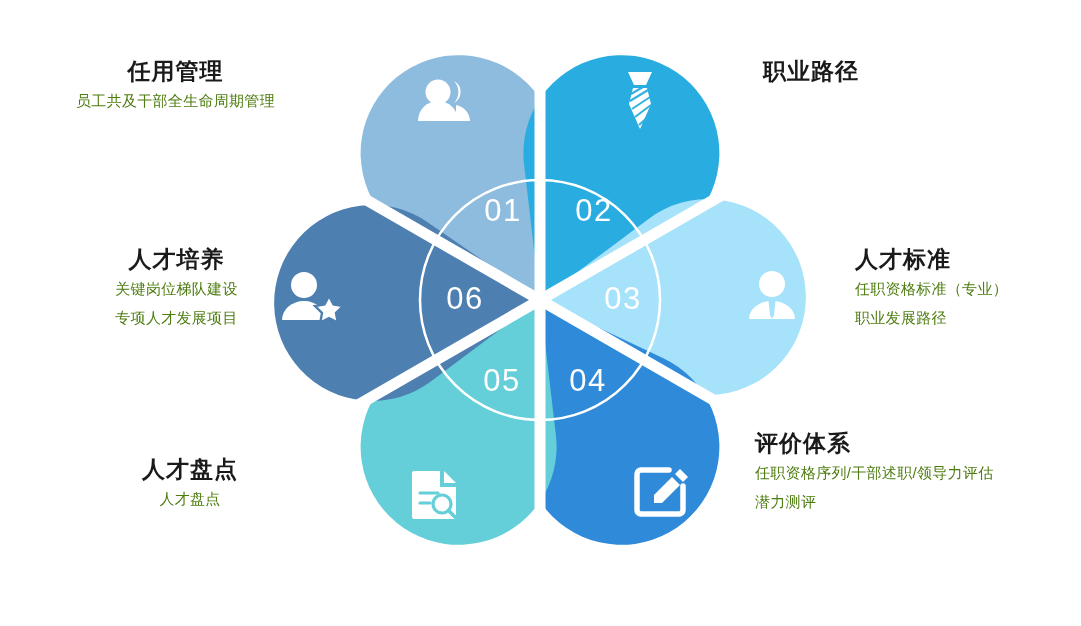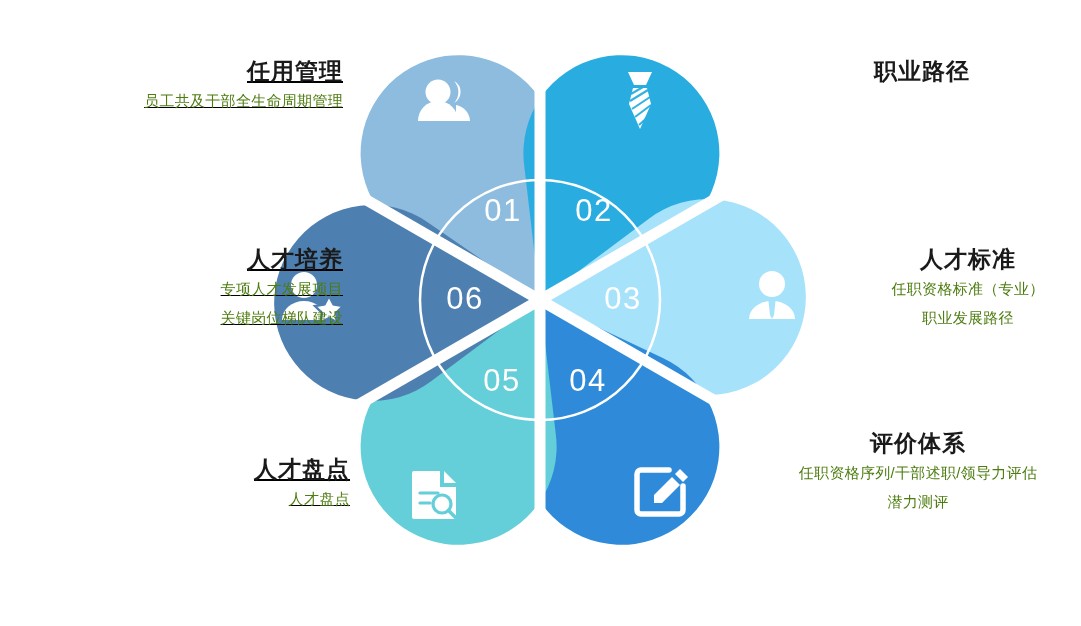--- a/index.html
+++ b/index.html
@@ -17,22 +17,22 @@
   
   .label { position:absolute; }
   .label .title {
     font-size:23px; font-weight:bold; color:#1a1a1a;
     letter-spacing:1px; line-height:1.25; white-space:nowrap;
   }
   .label .desc {
     font-size:15px; color:#4d7c0f; line-height:1.95;
     white-space:nowrap; letter-spacing:0.3px;
   }
-  .label.right { text-align:center; }
-  .label.left  { text-align:right;text-decoration:underline; }
+  .label.right { text-align:left; }
+  .label.left  { text-align:center; }
 
   
   #lbl-01 { left:  8px; top: 57px; width:335px; }
   #lbl-02 { left:763px; top: 57px; width:318px; }
   #lbl-03 { left:855px; top:245px; width:226px; }
   #lbl-04 { left:755px; top:429px; width:326px; }
   #lbl-05 { left: 30px; top:455px; width:320px; }
   #lbl-06 { left: 10px; top:245px; width:333px; }
 </style>
 </head>
@@ -172,17 +172,17 @@
     <div class="desc">潜力测评</div>
   </div>
 
   <div class="label left" id="lbl-05">
     <div class="title">人才盘点</div>
     <div class="desc">人才盘点</div>
   </div>
 
   <div class="label left" id="lbl-06">
     <div class="title">人才培养</div>
+    <div class="desc">关键岗位梯队建设</div>
     <div class="desc">专项人才发展项目</div>
-    <div class="desc">关键岗位梯队建设</div>
   </div>
 
 </div>
 
 </body></html>

